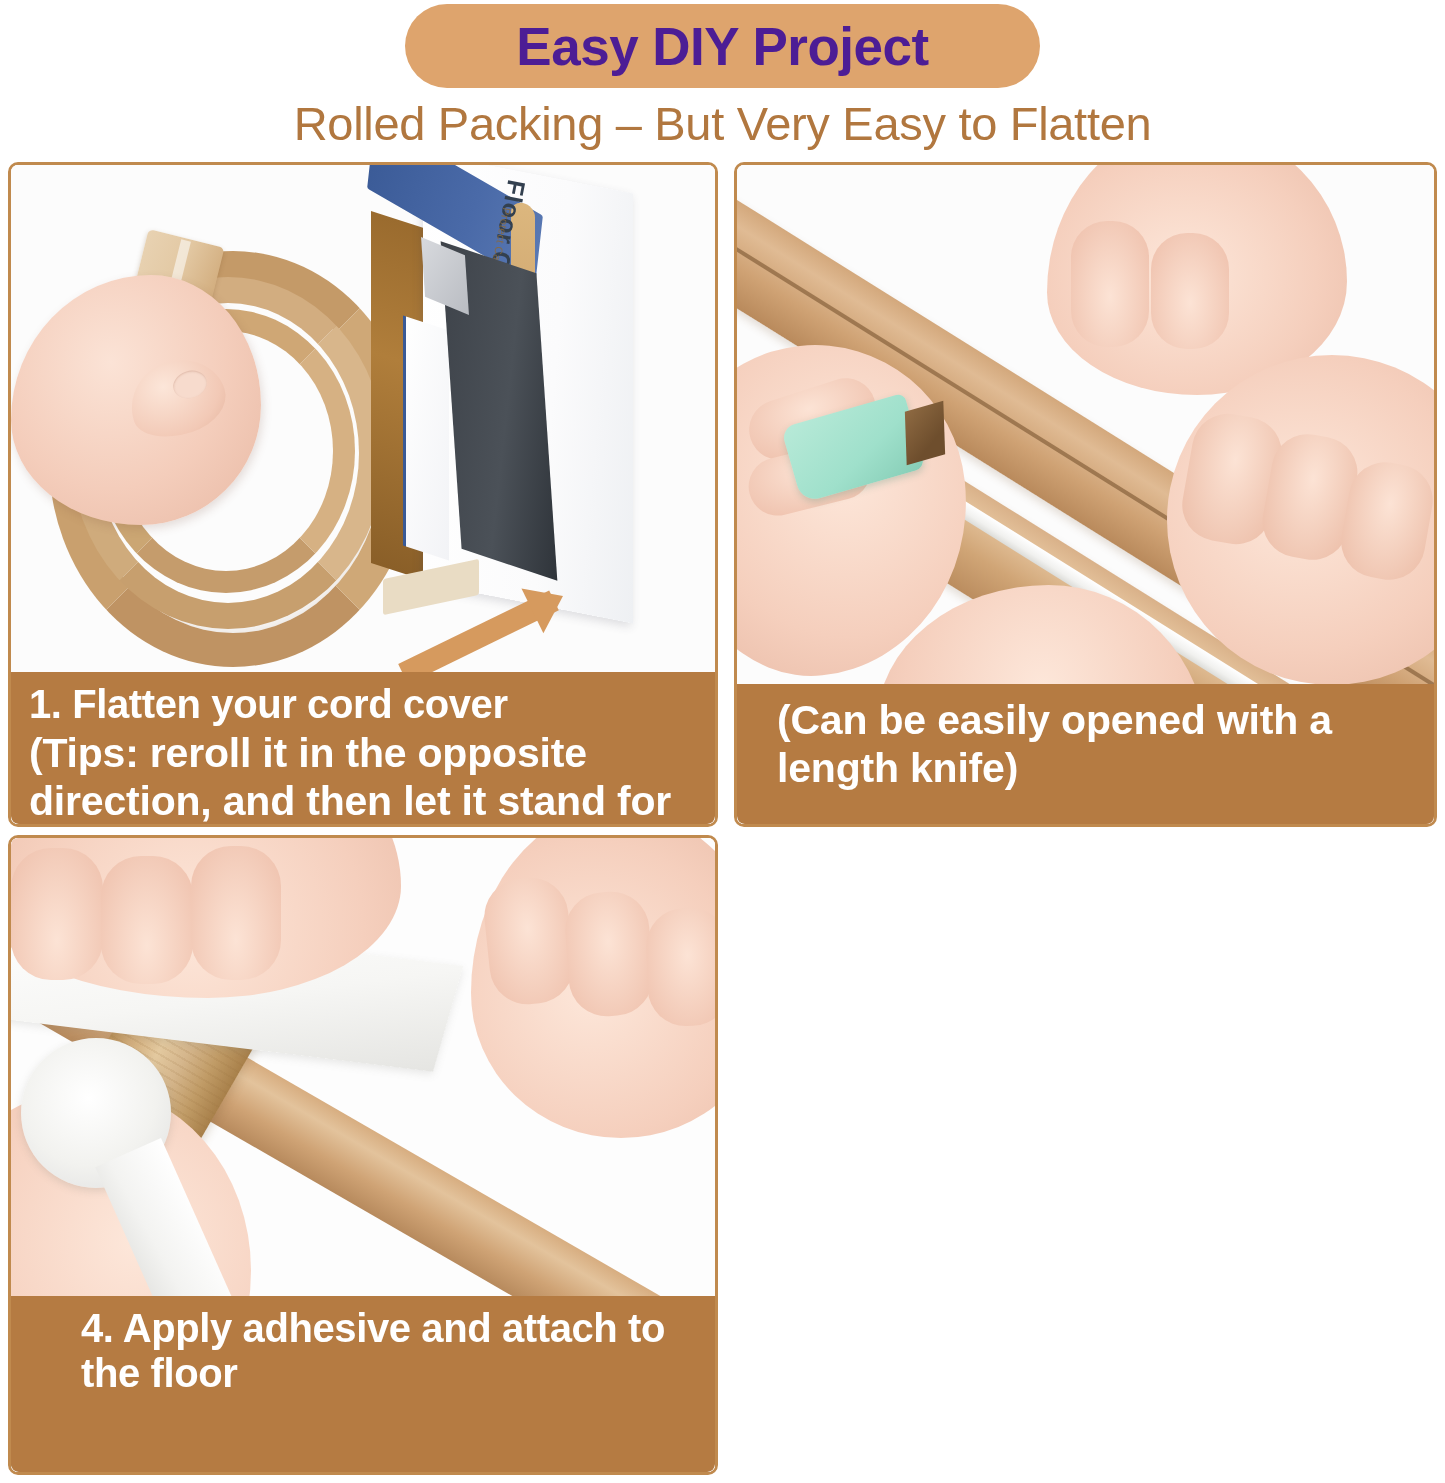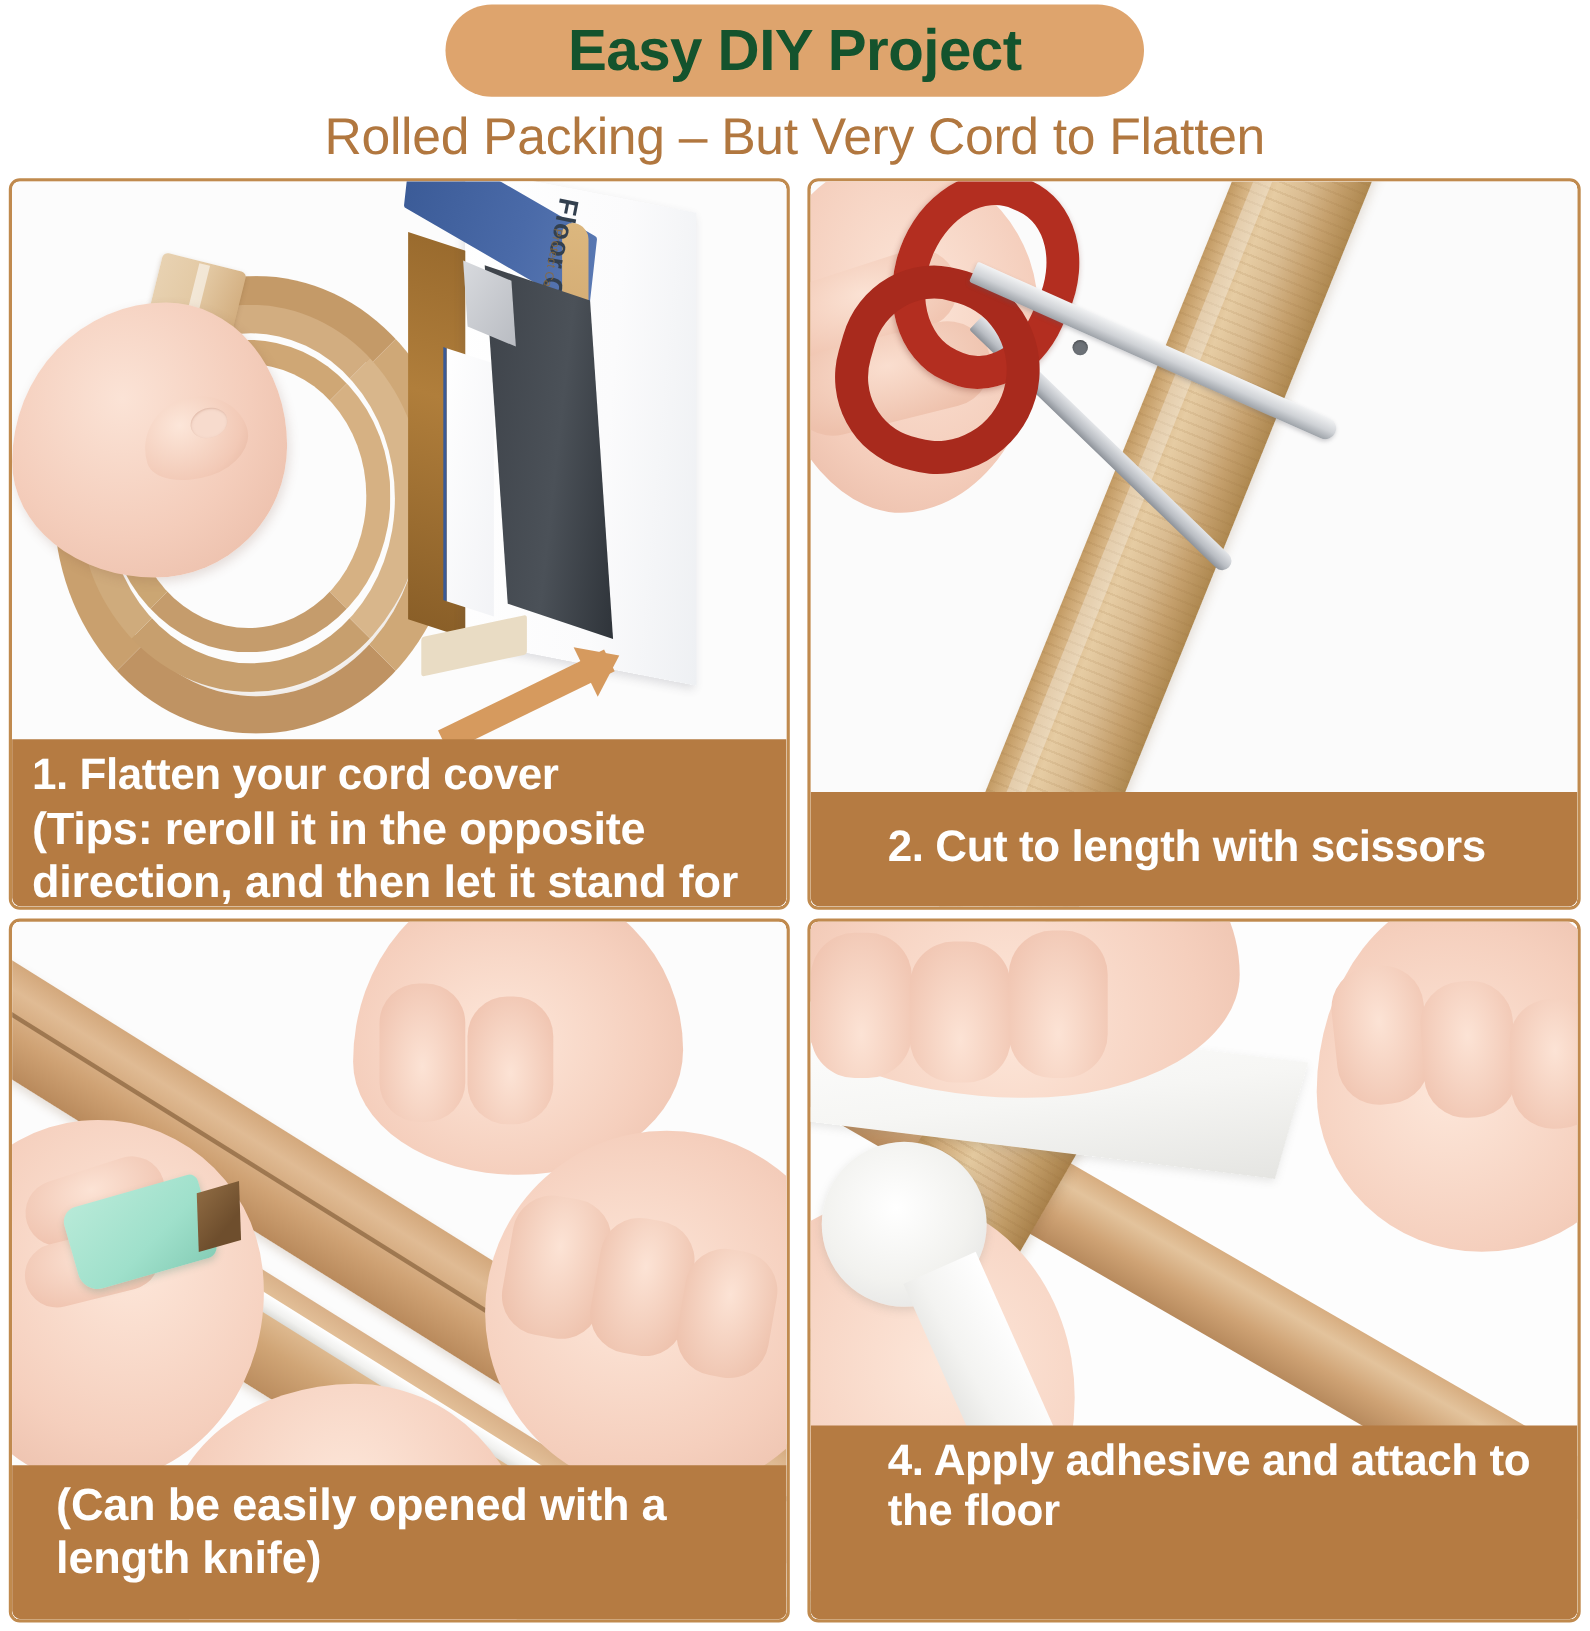--- a/index.html
+++ b/index.html
@@ -28,21 +28,21 @@
     top: 4px;
     width: 635px;
     height: 84px;
     background: #dea46d;
     border-radius: 42px;
     display: flex;
     align-items: center;
     justify-content: center;
   }
   .title-badge .title-text {
-    color: #14532d;
+    color: #4c1d95;
     font-size: 53px;
     font-weight: bold;
     letter-spacing: -0.5px;
     line-height: 1;
     white-space: nowrap;
   }
   .subtitle {
     position: absolute;
     left: 0;
     top: 96px;
@@ -569,21 +569,21 @@
   .hand4c .f2 { left: 96px;  top: 84px;  width: 84px; height: 124px; transform: rotate(-4deg); }
   .hand4c .f3 { left: 176px; top: 100px; width: 82px; height: 118px; transform: rotate(-2deg); }
 </style>
 </head>
 <body>
 
 <div class="header">
   <div class="title-badge">
     <span class="title-text">Easy DIY Project</span>
   </div>
-  <div class="subtitle">Rolled Packing – But Very Cord to Flatten</div>
+  <div class="subtitle">Rolled Packing – But Very Easy to Flatten</div>
 </div>
 
 <div class="grid">
 
   <div class="panel">
     <div class="panel-inner">
       <div class="photo">
         <div class="p1-bg"></div>
 
         <div class="coil">
@@ -615,41 +615,20 @@
         <div class="arrow1"></div>
       </div>
 
       <div class="caption cap-h1">
         <div class="cap-title">1. Flatten your cord cover</div>
         <div class="cap-sub">(Tips: reroll it in the opposite direction, and then let it stand for a while)</div>
       </div>
     </div>
   </div>
 
-  <div class="panel">
-    <div class="panel-inner">
-      <div class="photo">
-        <div class="p2-bg"></div>
-        <div class="woodbar2"></div>
-        <div class="blade-b"></div>
-        <div class="blade-a"></div>
-        <div class="pivot"></div>
-        <div class="hand2">
-          <div class="finger2a"></div>
-          <div class="finger2b"></div>
-        </div>
-        <div class="scissor-handle-a"></div>
-        <div class="scissor-handle-b"></div>
-      </div>
-
-      <div class="caption cap-h2">
-        <div class="cap-title">2. Cut to length with scissors</div>
-      </div>
-    </div>
-  </div>
 
   <div class="panel">
     <div class="panel-inner">
       <div class="photo">
         <div class="p3-bg"></div>
 
         <div class="strip3a">
           <div class="seam"></div>
         </div>
         <div class="strip3b"></div>

